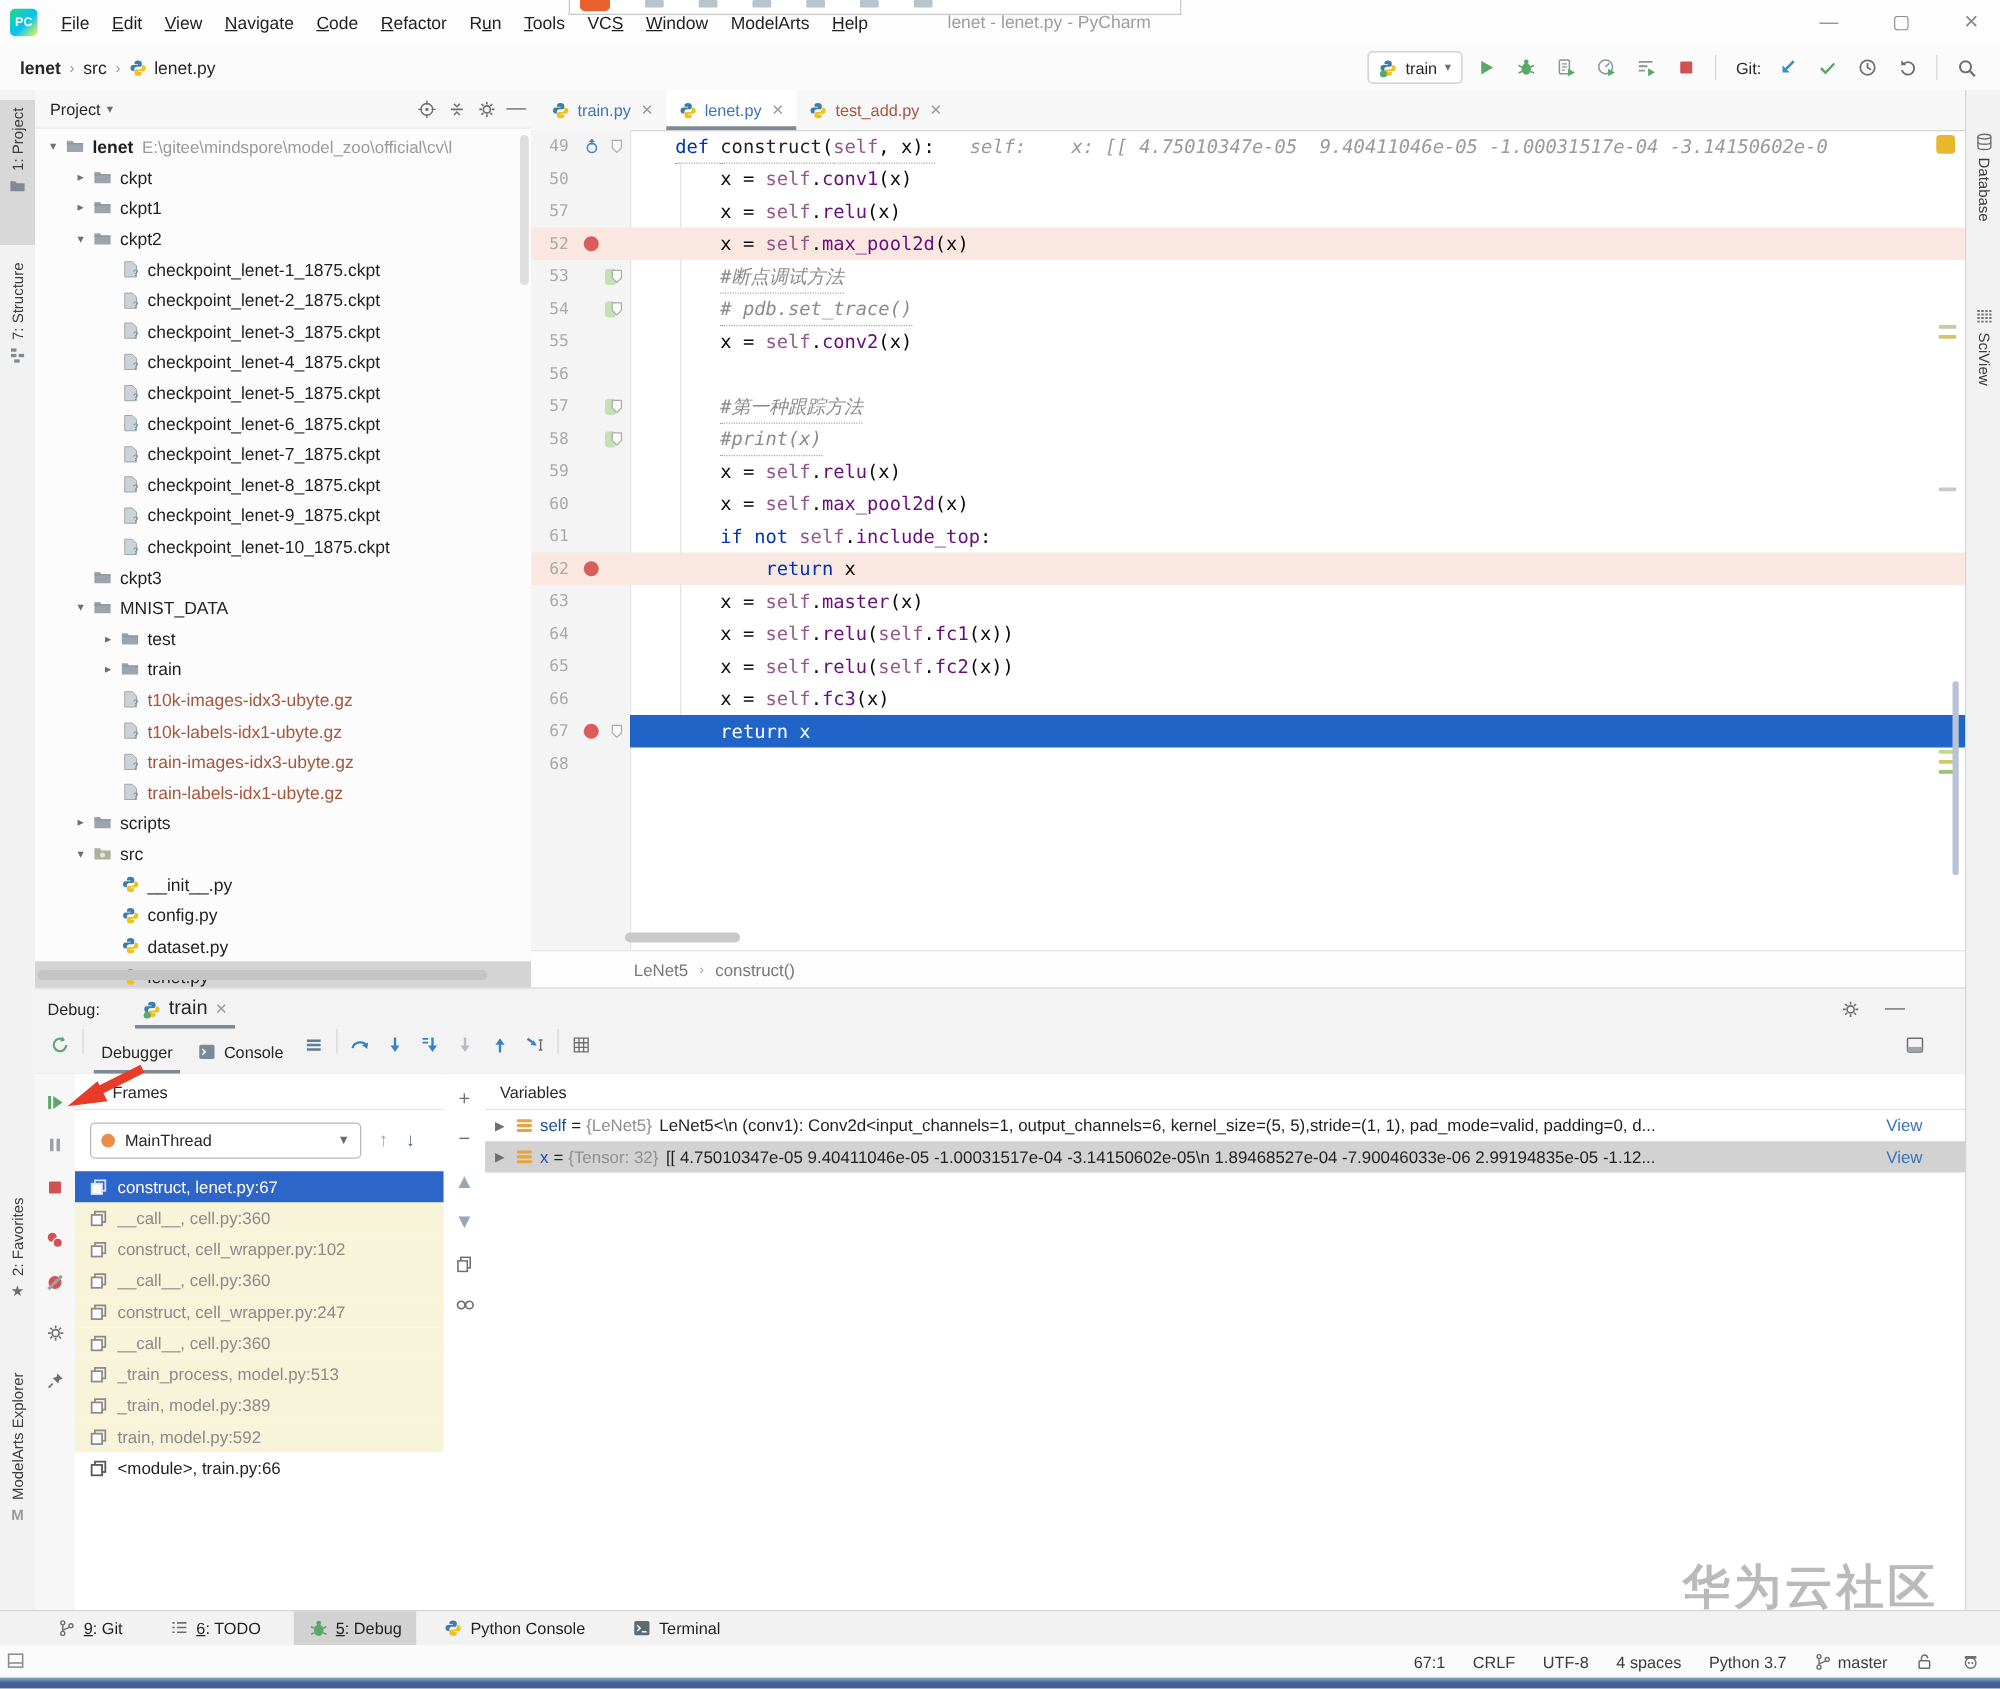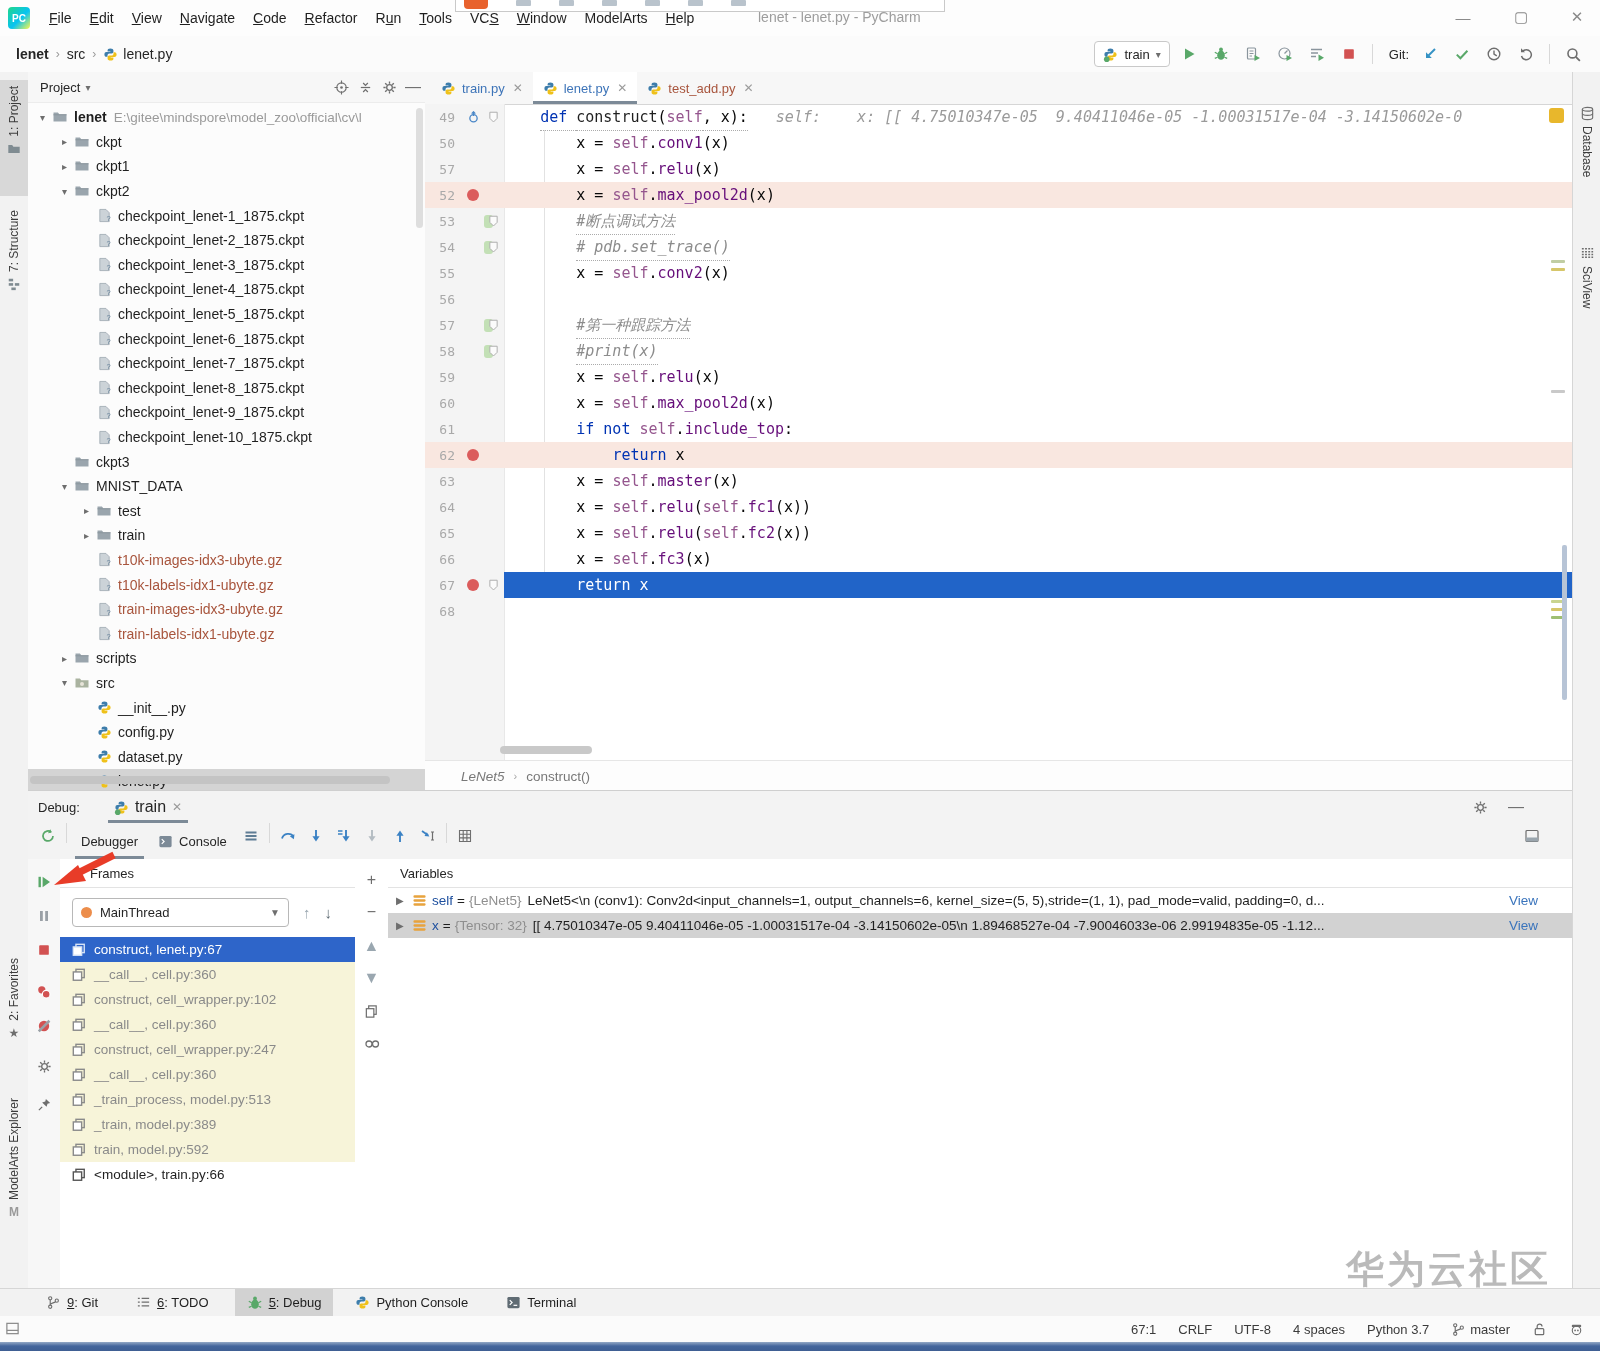--- a/index.html
+++ b/index.html
@@ -864,21 +864,21 @@
     <div id="watch-ico" class="abs mk"></div>
     <div class="abs mk" style="left:1126px;top:188px;width:14px;height:3px;background:#c0cda3;"></div>
     <div class="abs mk" style="left:1126px;top:196px;width:14px;height:3px;background:#d6c66a;"></div>
     <div class="abs mk" style="left:1126px;top:318px;width:14px;height:3px;background:#c9c9c9;"></div>
     <div class="abs mk" style="left:1126px;top:528px;width:14px;height:3px;background:#c9d48f;"></div>
     <div class="abs mk" style="left:1126px;top:536px;width:14px;height:3px;background:#d6c66a;"></div>
     <div class="abs mk" style="left:1126px;top:544px;width:14px;height:3px;background:#9fbf72;"></div>
     <div id="ed-vthumb" class="abs"></div>
     <div id="ed-hscroll" class="abs"></div>
     <div id="ed-crumbs" class="abs">
-      <span style="margin-left:36px;font-style:italic;">LeNet5</span>
+      <span style="margin-left:82px;">LeNet5</span>
       <span class="sep">›</span>
       <span>construct()</span>
     </div>
   </div>
 
   <div id="debug" class="abs">
     <div id="dbg-head">
       <span class="dlabel">Debug:</span>
       <div id="dbg-tab">
         <span class="ico">

